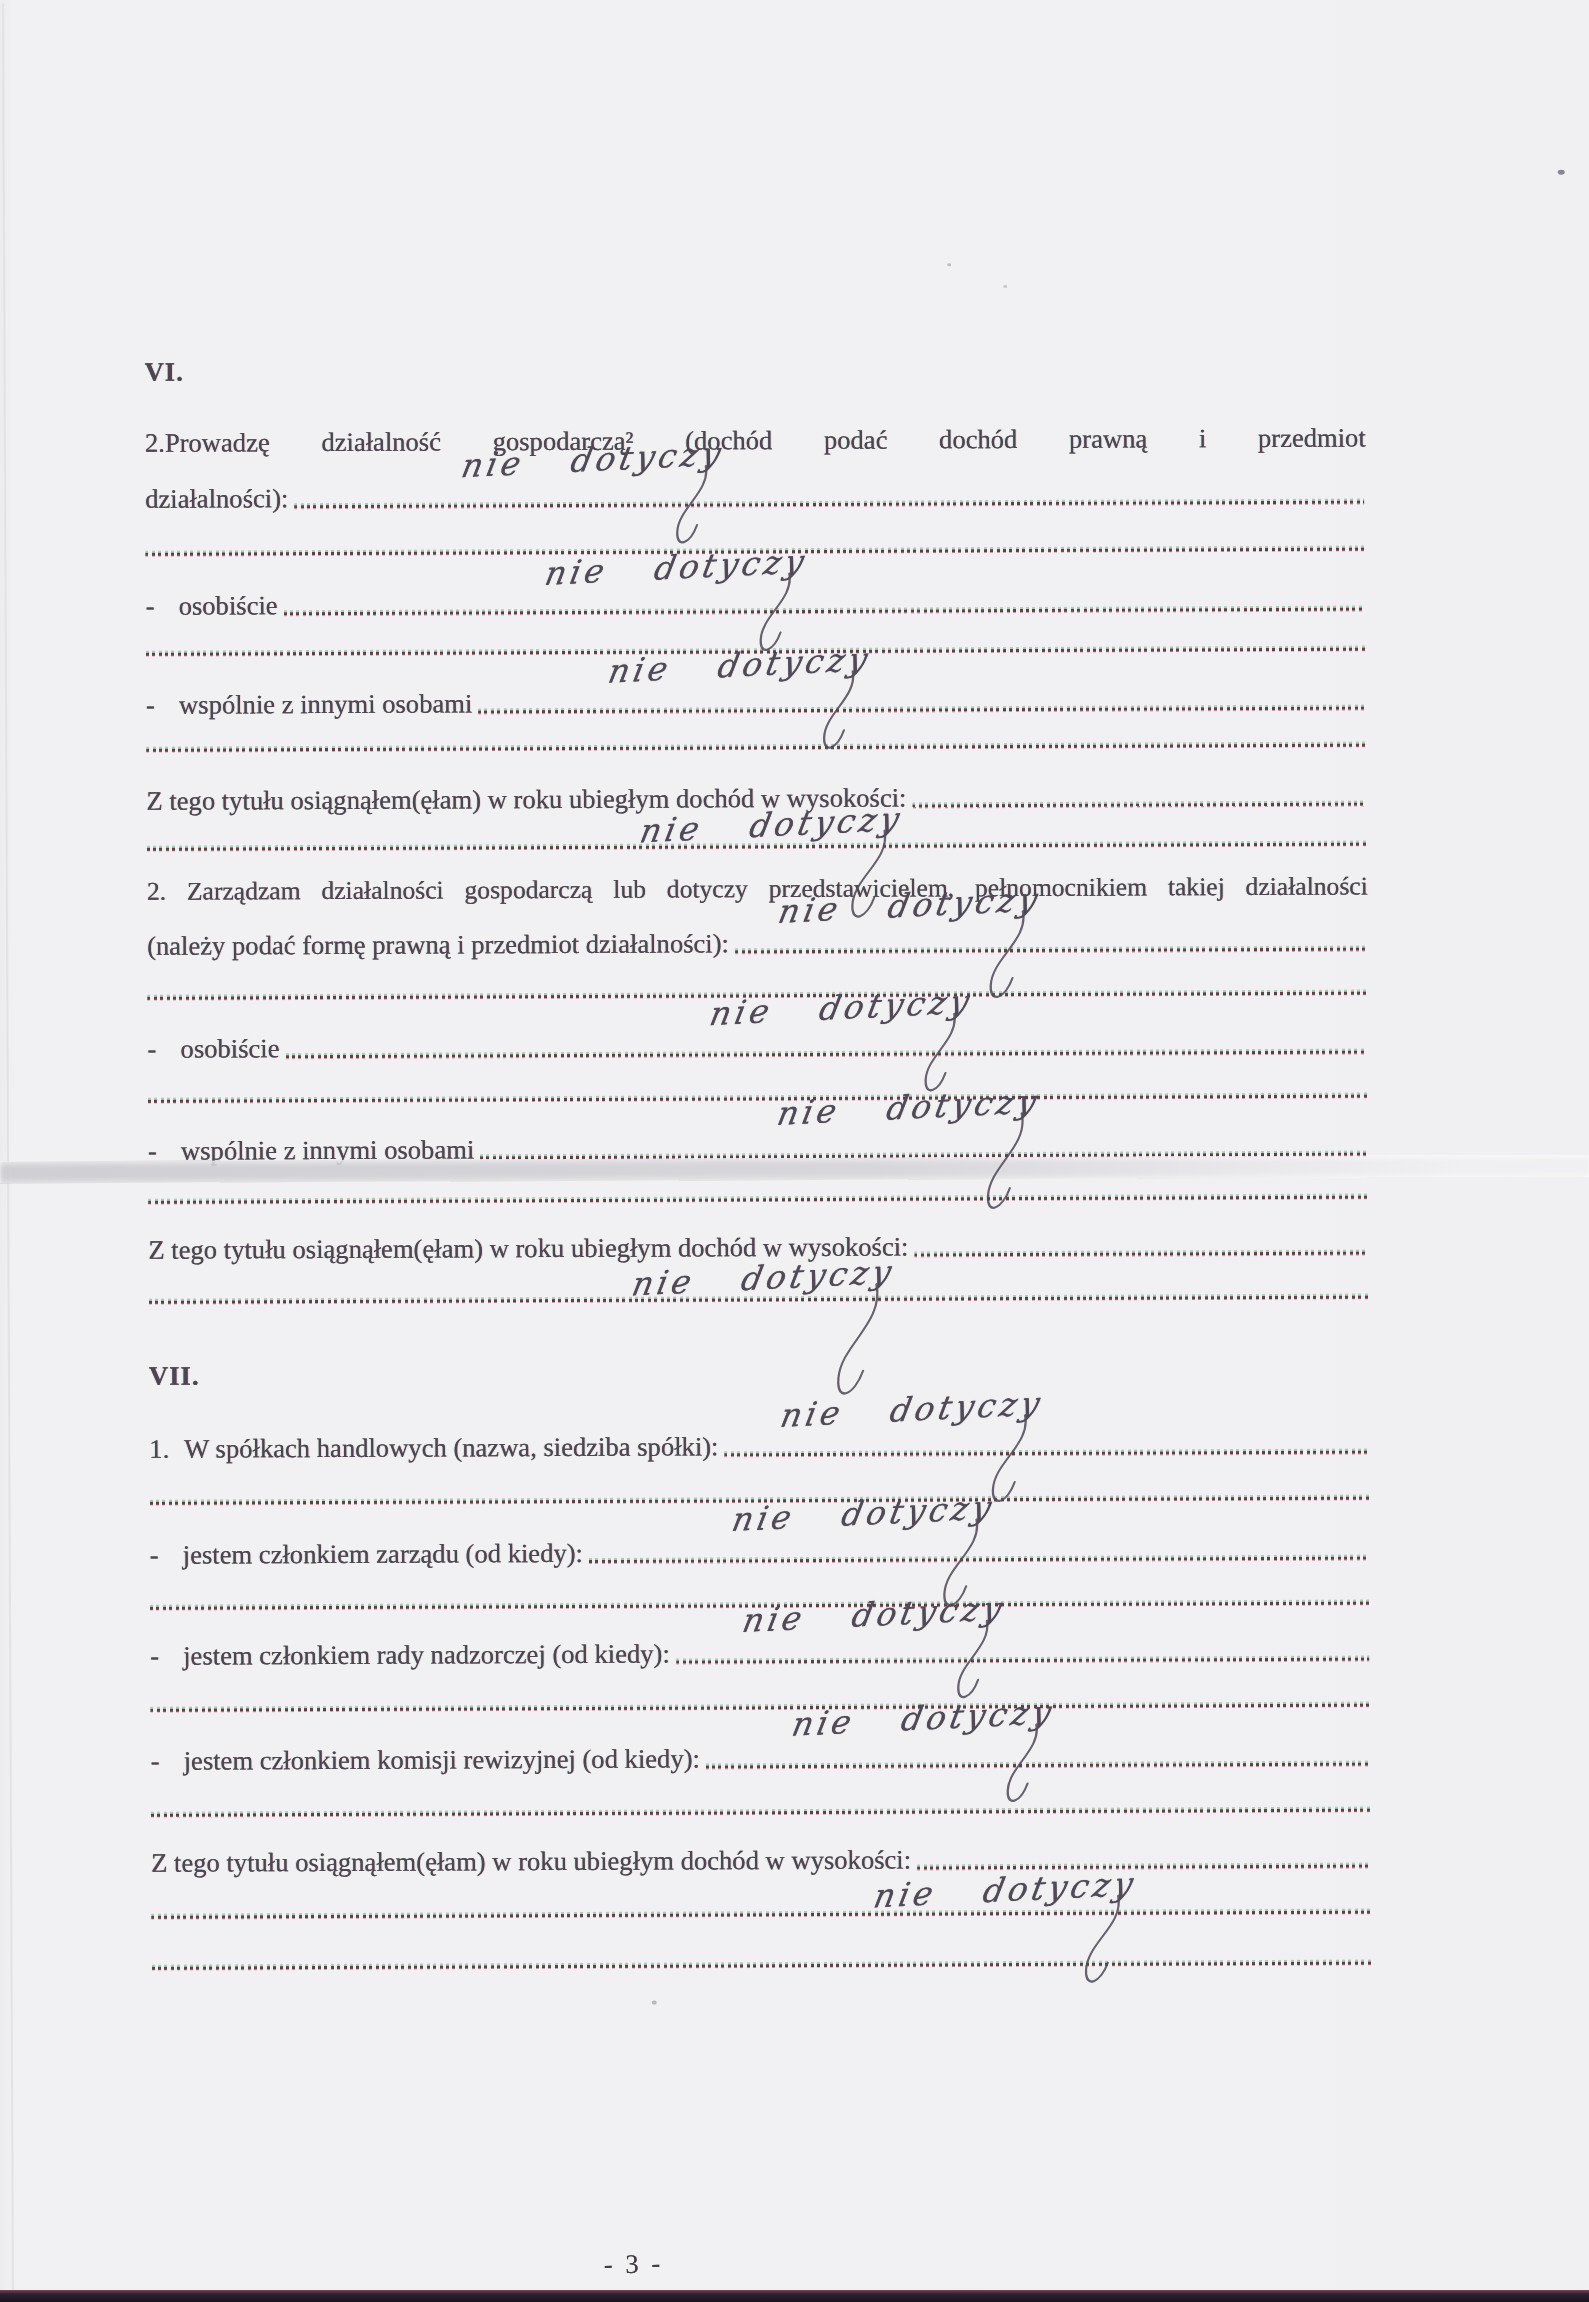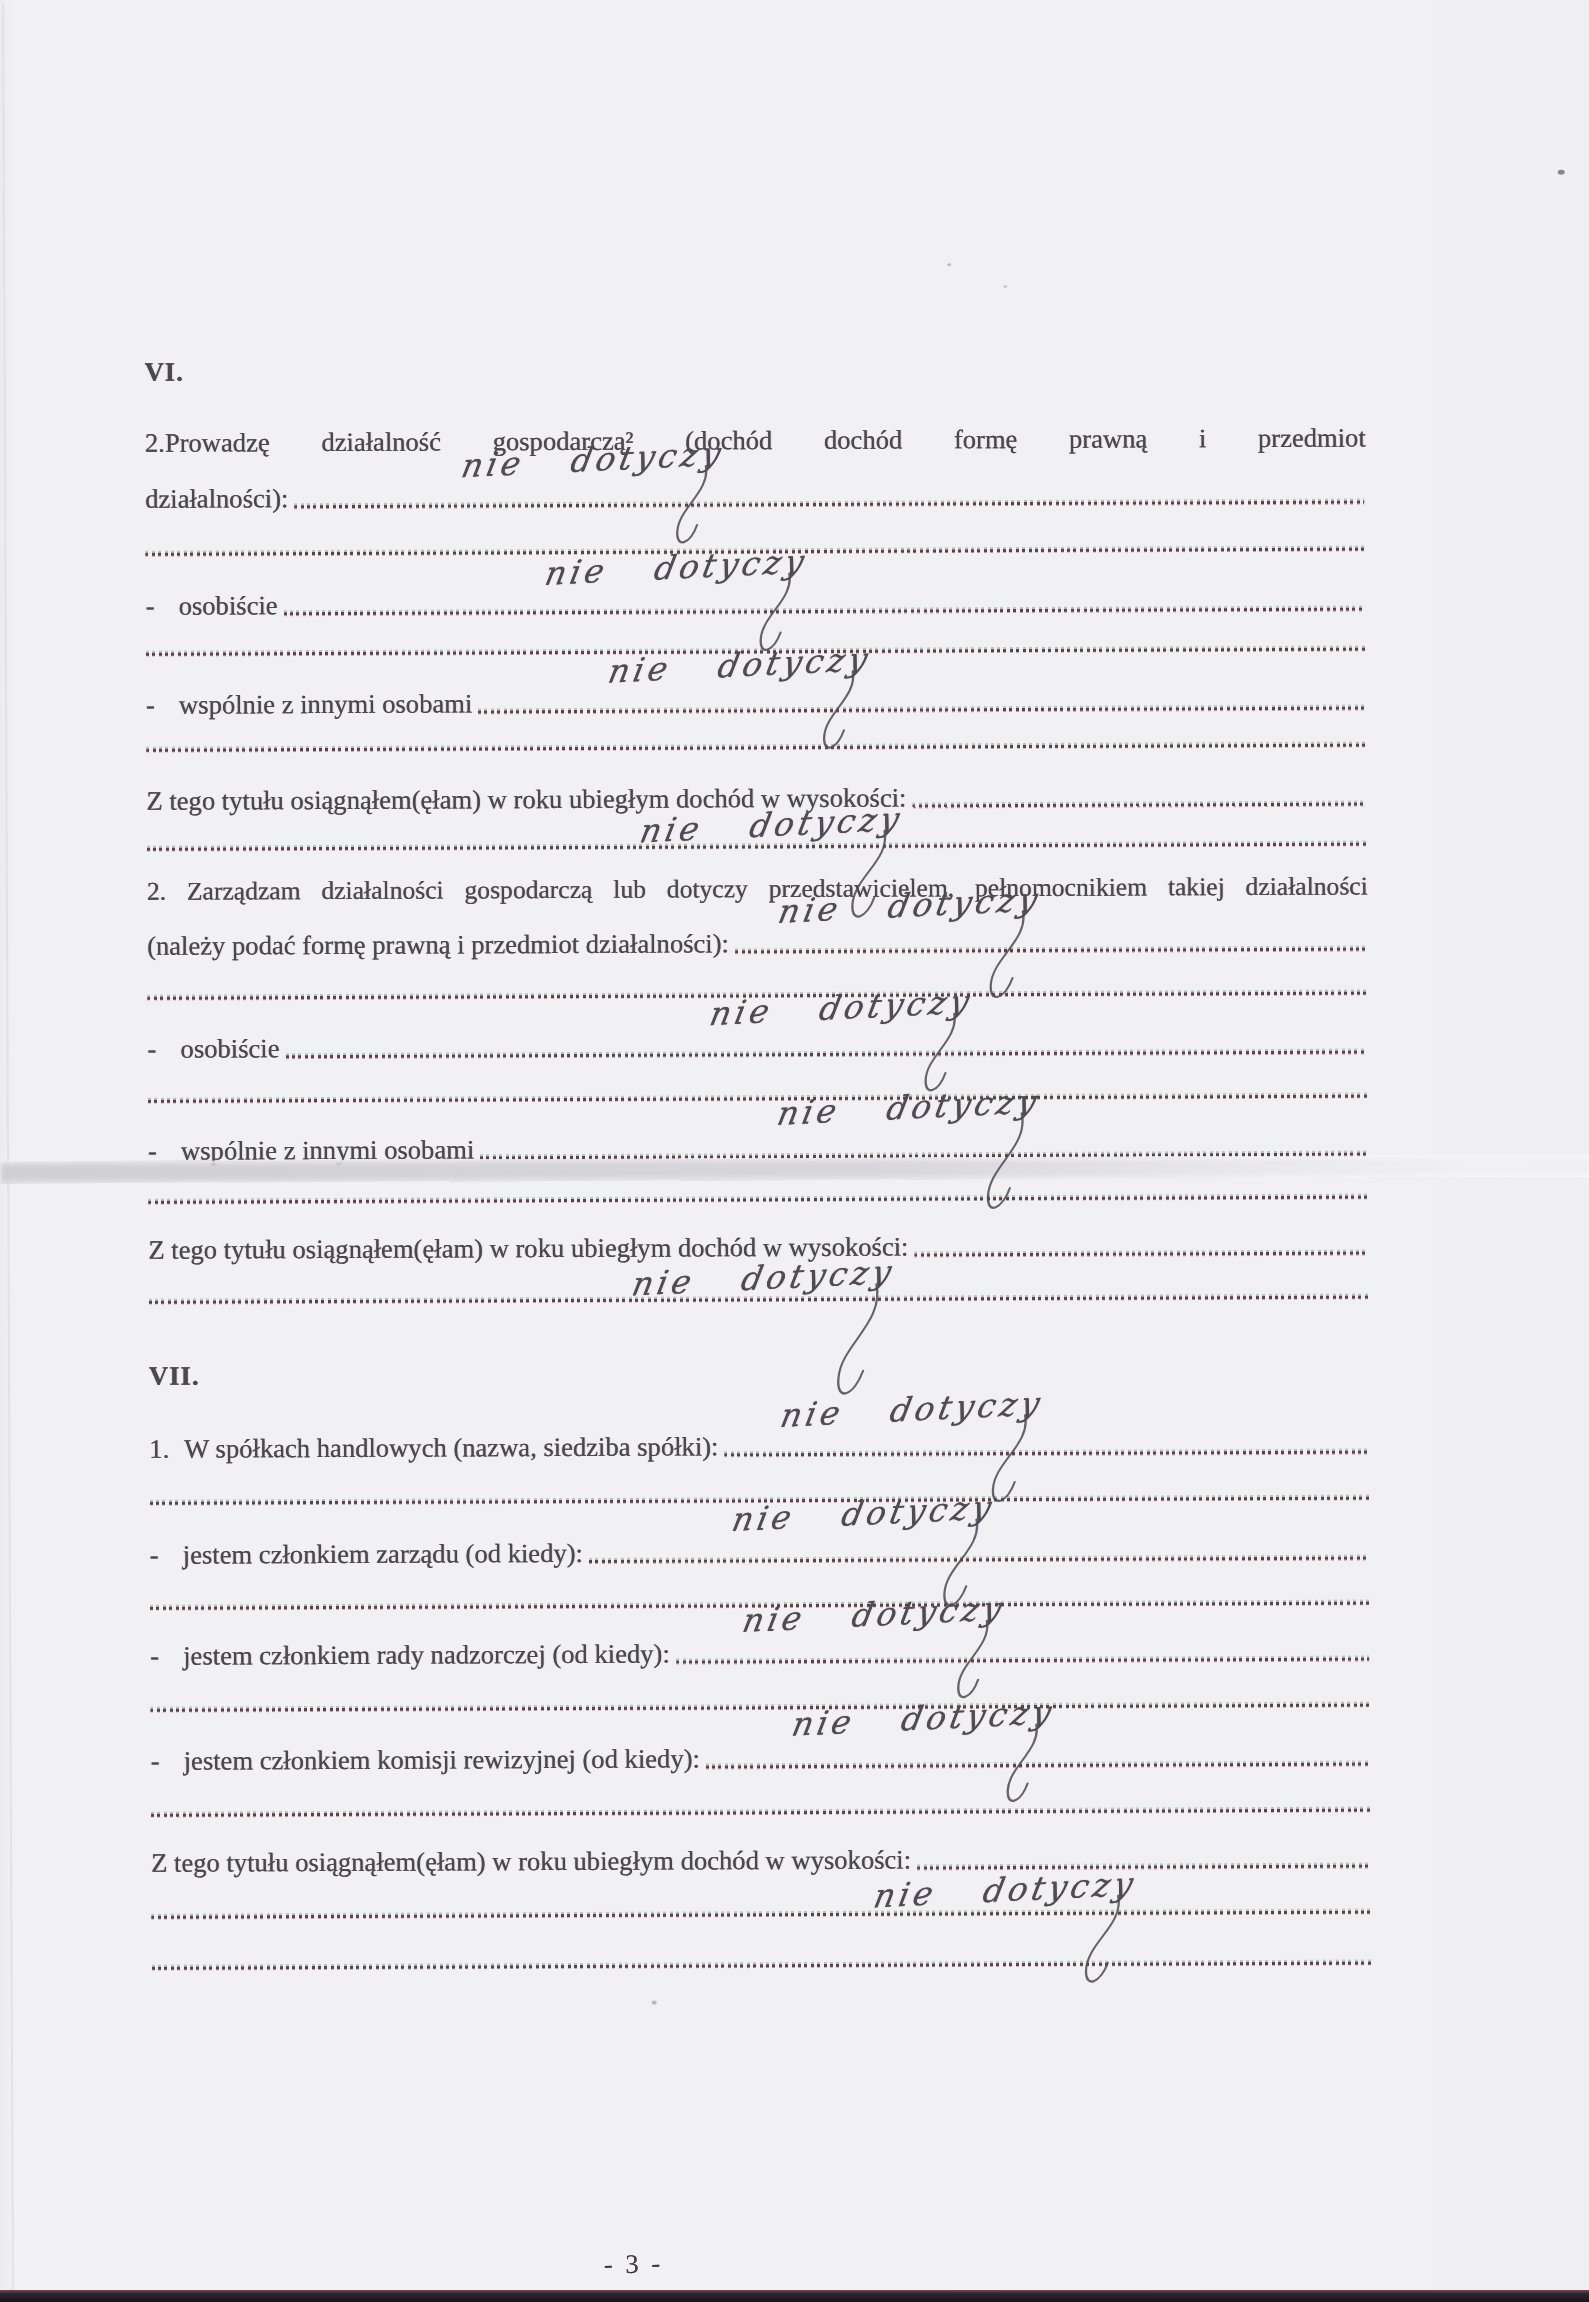--- a/index.html
+++ b/index.html
@@ -86,22 +86,22 @@
   <div class="speck" style="left:1007px;top:286px;width:3.9px;height:3px;opacity:.4;"></div>
   <div class="speck" style="left:648px;top:2000px;width:4.9px;height:3.9px;opacity:.55;"></div>
 
   <div class="t heading" style="top:353px;">VI.</div>
 
   <div class="t jwords" style="top:424px;">
       <span>2.Prowadzę</span>
       <span>działalność</span>
       <span>gospodarczą²</span>
       <span>(dochód</span>
+      <span>podać</span>
       <span>dochód</span>
-      <span>formę</span>
       <span>prawną</span>
       <span>i</span>
       <span>przedmiot</span>
     </div>
 
   <div class="t row" style="top:476px;">
     <span class="lbl">działalności):</span>
     <span class="leader"></span>
   </div>
   <div class="dotline" style="top:548px;"></div>

